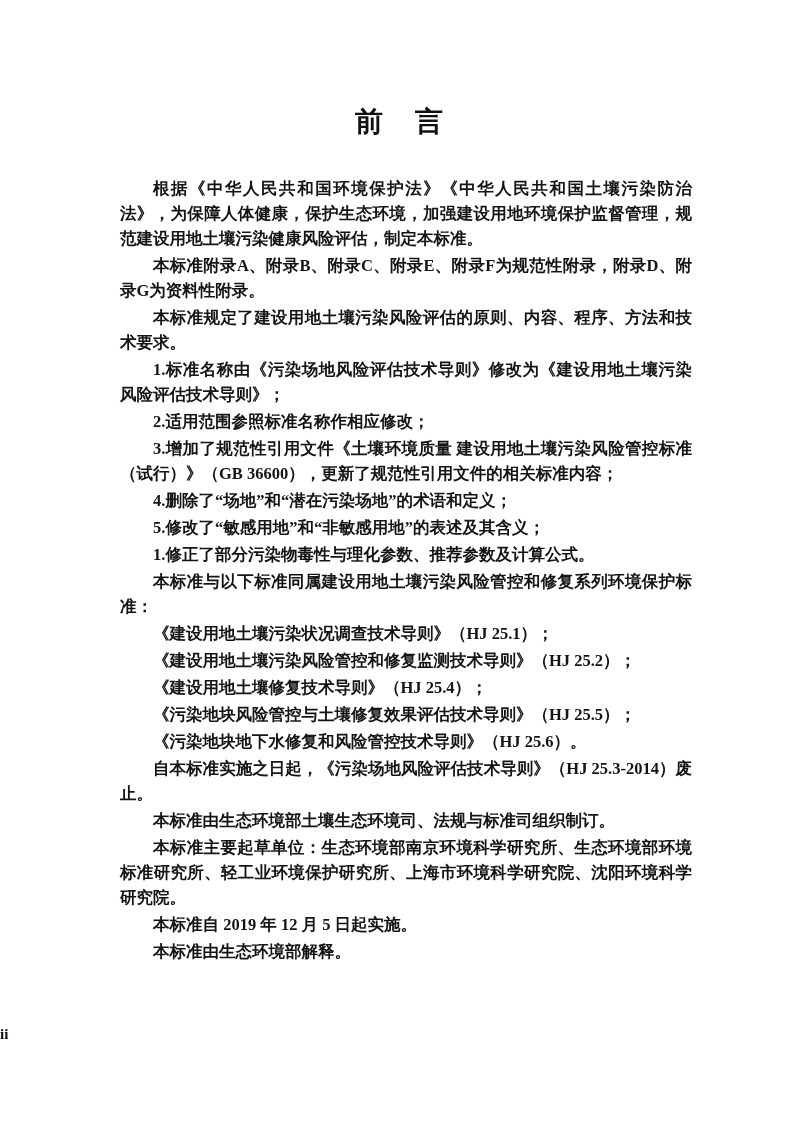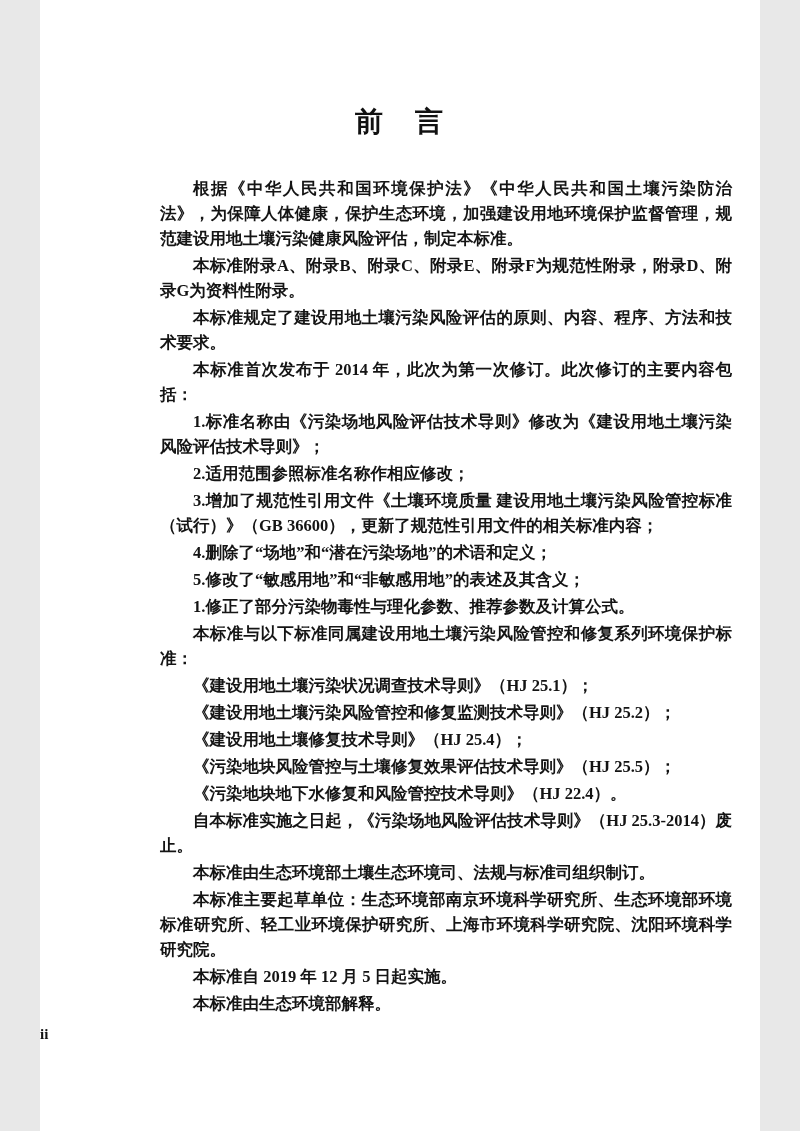--- a/index.html
+++ b/index.html
@@ -2,21 +2,21 @@
 <html><head>
 <meta charset="utf-8">
 <style>
   html, body {
     margin: 0;
     padding: 0;
     background: #e8e8e8;
   }
   .page {
     position: relative;
-    width: 720px;
+    width: 800px;
     height: 1131px;
     margin: 0 auto;
     background: #ffffff;
     color: #111111;
     font-family: "Liberation Serif", "DejaVu Serif", serif;
     overflow: hidden;
   }
   .doc-title {
     position: absolute;
     top: 103px;
@@ -58,33 +58,32 @@
 <body>
 
 <div class="page">
 
   <div class="doc-title">前　言</div>
 
   <div class="body-text">
     <p>根据《中华人民共和国环境保护法》《中华人民共和国土壤污染防治法》，为保障人体健康，保护生态环境，加强建设用地环境保护监督管理，规范建设用地土壤污染健康风险评估，制定本标准。</p>
     <p>本标准附录A、附录B、附录C、附录E、附录F为规范性附录，附录D、附录G为资料性附录。</p>
     <p>本标准规定了建设用地土壤污染风险评估的原则、内容、程序、方法和技术要求。</p>
-    <p>本标准首次发布于 2014 年，此次为第一次修订。此次修订的主要内容包括：</p>
     <p>1.标准名称由《污染场地风险评估技术导则》修改为《建设用地土壤污染风险评估技术导则》；</p>
     <p>2.适用范围参照标准名称作相应修改；</p>
     <p>3.增加了规范性引用文件《土壤环境质量 建设用地土壤污染风险管控标准（试行）》（GB 36600），更新了规范性引用文件的相关标准内容；</p>
     <p>4.删除了“场地”和“潜在污染场地”的术语和定义；</p>
     <p>5.修改了“敏感用地”和“非敏感用地”的表述及其含义；</p>
     <p>1.修正了部分污染物毒性与理化参数、推荐参数及计算公式。</p>
     <p>本标准与以下标准同属建设用地土壤污染风险管控和修复系列环境保护标准：</p>
     <p>《建设用地土壤污染状况调查技术导则》（HJ 25.1）；</p>
     <p>《建设用地土壤污染风险管控和修复监测技术导则》（HJ 25.2）；</p>
     <p>《建设用地土壤修复技术导则》（HJ 25.4）；</p>
     <p>《污染地块风险管控与土壤修复效果评估技术导则》（HJ 25.5）；</p>
-    <p>《污染地块地下水修复和风险管控技术导则》（HJ 22.4）。</p>
+    <p>《污染地块地下水修复和风险管控技术导则》（HJ 25.6）。</p>
     <p>自本标准实施之日起，《污染场地风险评估技术导则》（HJ 25.3-2014）废止。</p>
     <p>本标准由生态环境部土壤生态环境司、法规与标准司组织制订。</p>
     <p>本标准主要起草单位：生态环境部南京环境科学研究所、生态环境部环境标准研究所、轻工业环境保护研究所、上海市环境科学研究院、沈阳环境科学研究院。</p>
     <p>本标准自 2019 年 12 月 5 日起实施。</p>
     <p>本标准由生态环境部解释。</p>
   </div>
 
   <div class="page-number">ii</div>
 
 </div>

